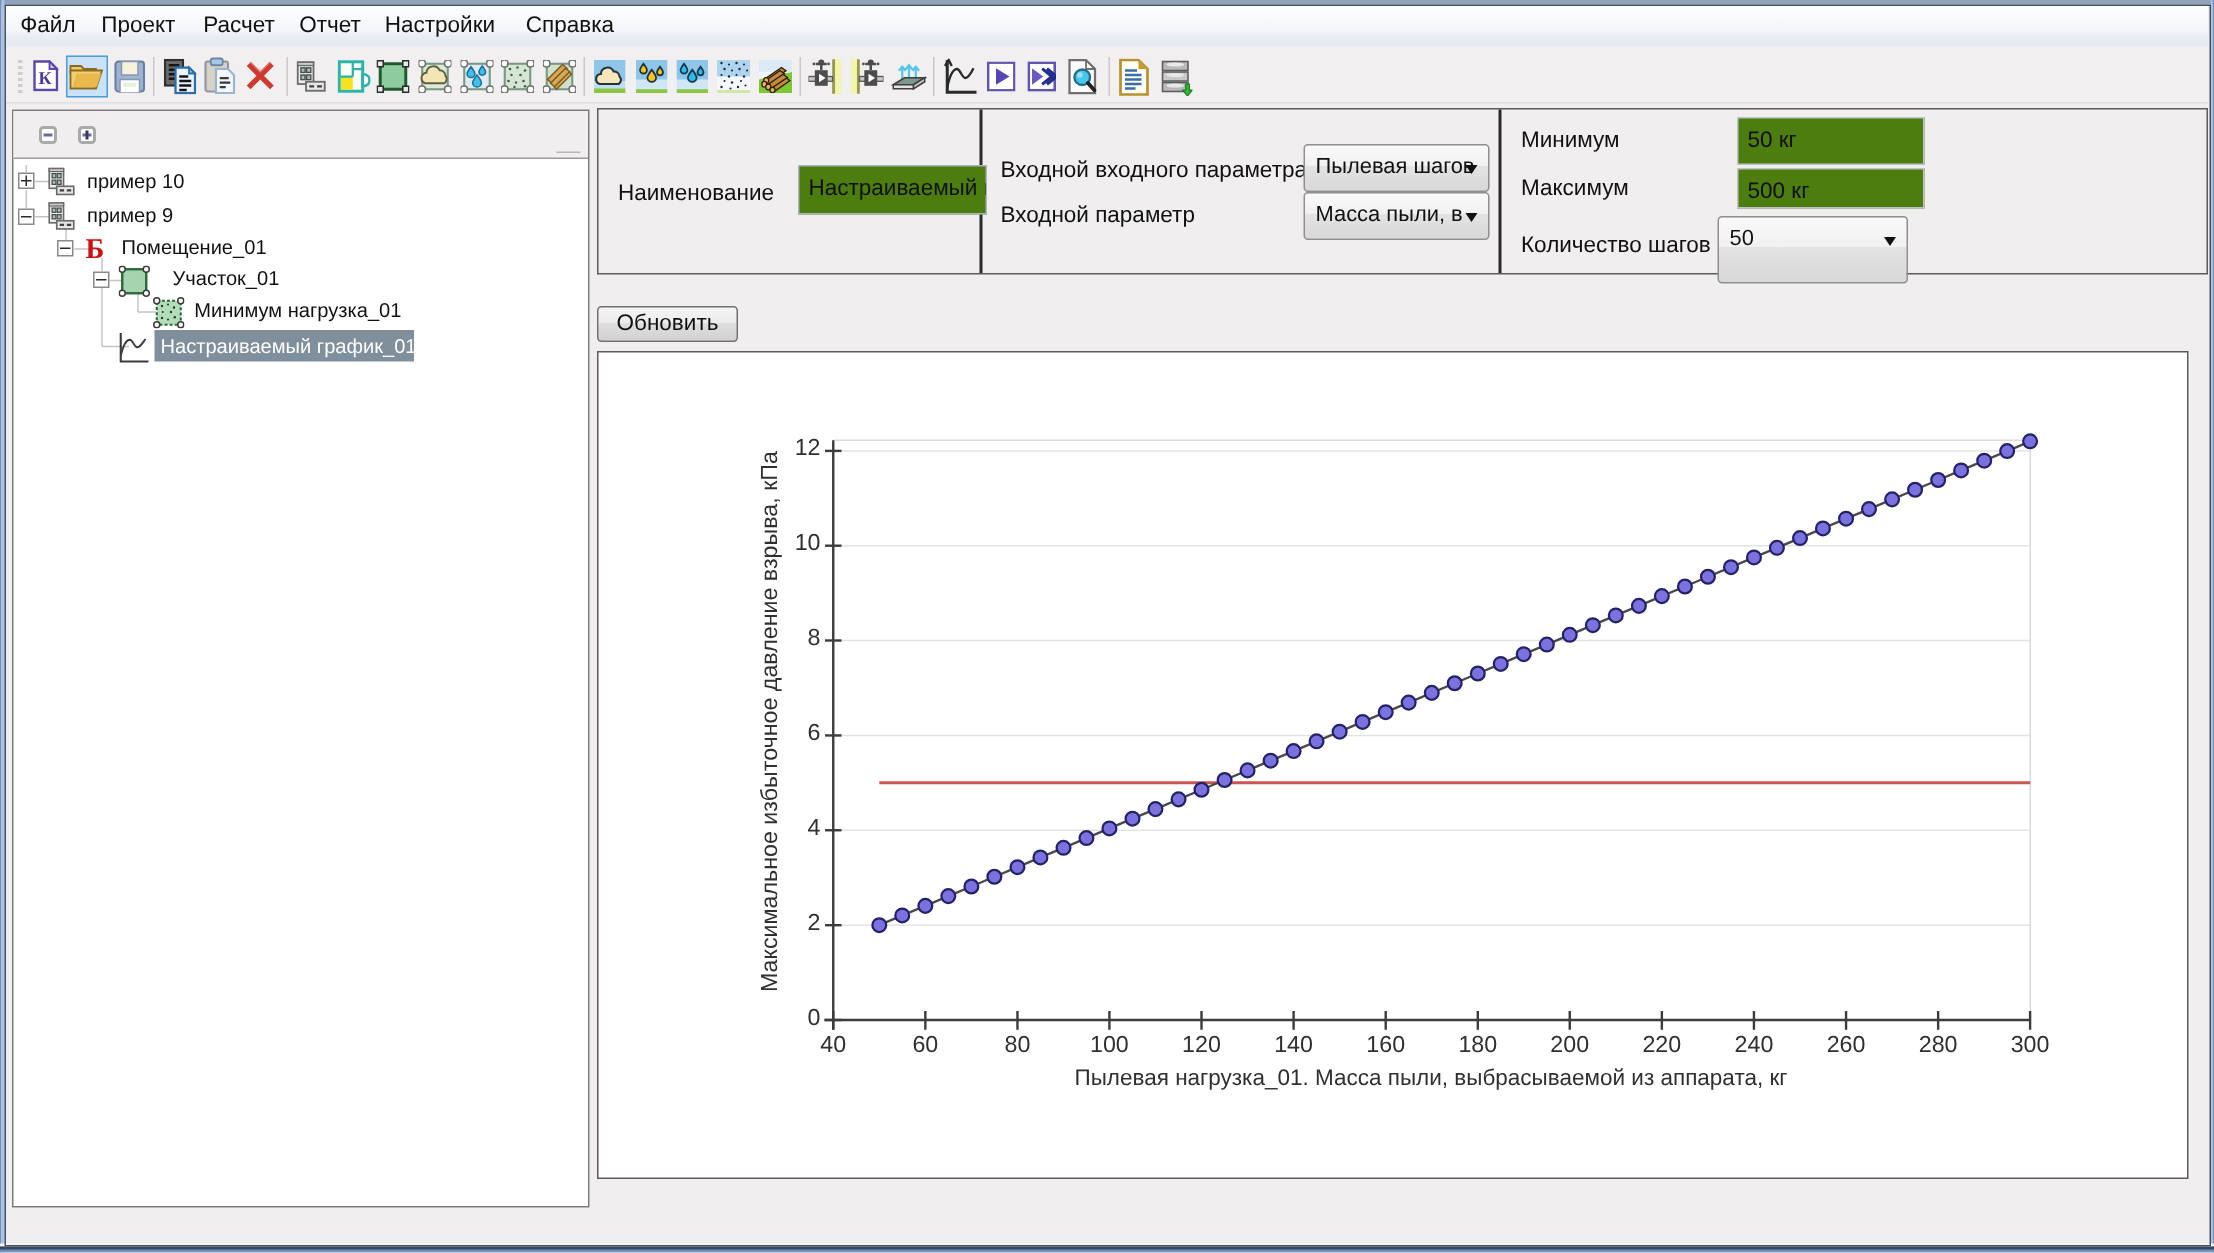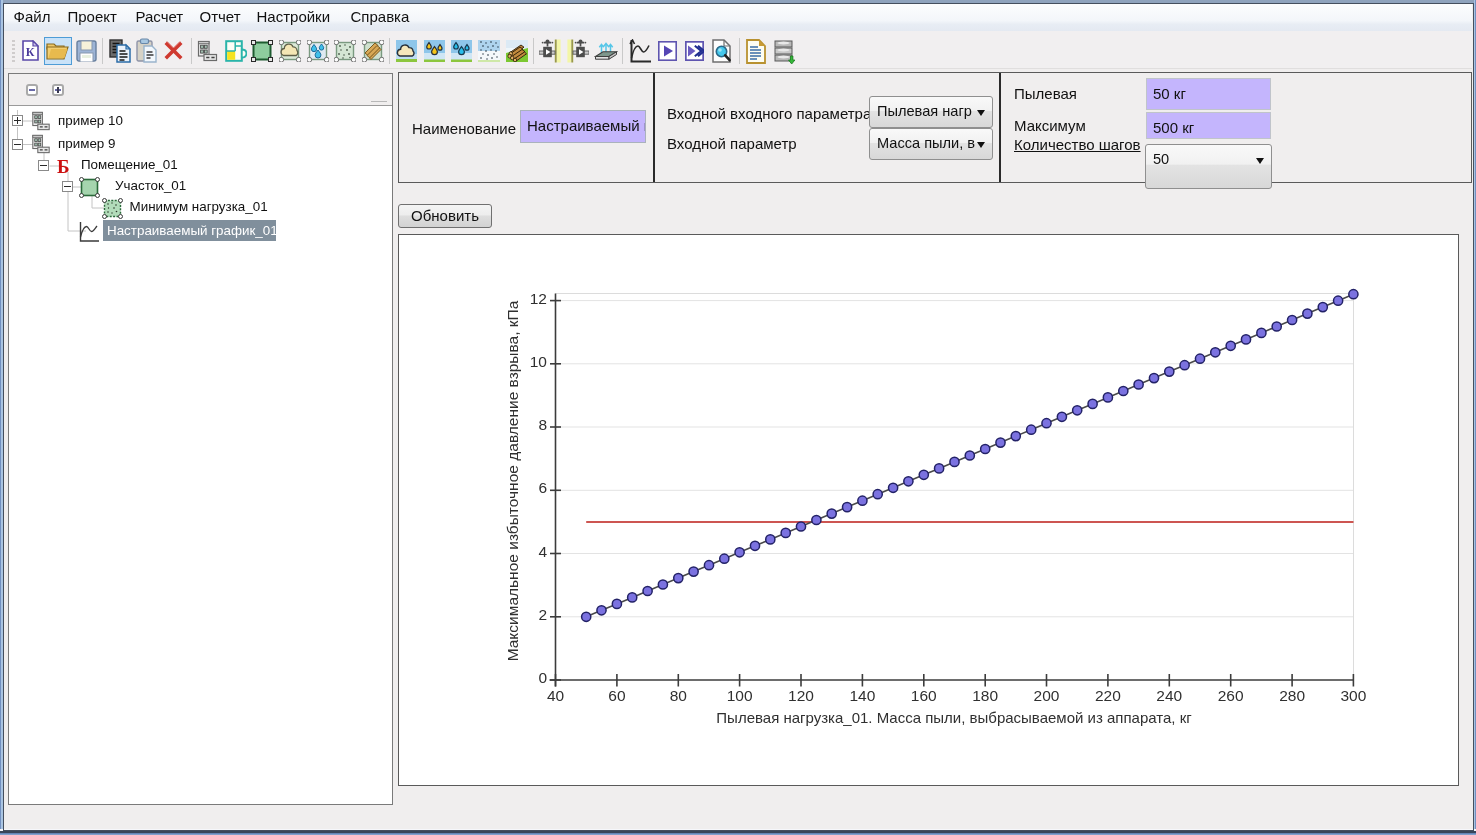--- a/index.html
+++ b/index.html
@@ -1,20 +1,20 @@
 <!DOCTYPE html>
 <html><head>
 <meta charset="utf-8">
 <style>
   html,body{margin:0;padding:0;width:1476px;height:835px;overflow:hidden;
     font-family:"Liberation Sans",sans-serif;background:#f0eeee;}
   .abs{position:absolute;}
   .lbl{position:absolute;font-size:15px;color:#111;white-space:nowrap;}
-  .inp{position:absolute;background:#c4b5fd;border:1px solid #b4bac4;box-sizing:border-box;
-    font-size:15px;color:#111;padding:6px 0 0 6px;white-space:nowrap;overflow:hidden;}
+  .inp{position:absolute;background:#4d7c0f;border:1px solid #b4bac4;box-sizing:border-box;
+    font-size:15px;color:#111;padding:6px 0 0 6px;white-space:nowrap;overflow:hidden;margin-left:12px;}
   .ddw{position:absolute;box-sizing:border-box;border:1px solid #8f8f8f;border-radius:3px;
     background:linear-gradient(180deg,#f9f9f9 0%,#f1f1f1 45%,#e3e3e3 46%,#d8d8d8 100%);
     font-size:15px;color:#111;white-space:nowrap;}
   .ddw .tx{position:absolute;left:7px;top:6px;font-size:14.6px;}
   .ddw .ar{position:absolute;right:7px;top:13px;width:0;height:0;
     border-left:4.6px solid transparent;border-right:4.6px solid transparent;border-top:6.2px solid #111;}
   .sep{position:absolute;width:1px;background:#c9c9c9;top:38px;height:26px;}
 </style>
 </head>
 <body>
@@ -407,30 +407,30 @@
 <div class="lbl" style="left:107px;top:222.5px;color:#fff;font-size:13.4px;">Настраиваемый график_01</div>
 
 <div class="abs" style="left:398px;top:72px;width:1074px;height:111px;border:1px solid #5a5a5a;box-sizing:border-box;"></div>
 <div class="abs" style="left:653px;top:73px;width:2px;height:109px;background:#2a2a2a;"></div>
 <div class="abs" style="left:999px;top:73px;width:2px;height:109px;background:#2a2a2a;"></div>
 <div class="lbl" style="left:412px;top:120px;">Наименование</div>
 <div class="inp" style="left:520px;top:110px;width:126px;height:33px;border-color:#aab2bc;">Настраиваемый г</div>
 <div class="lbl" style="left:667px;top:104.5px;">Входной входного параметра</div>
 <div class="lbl" style="left:667px;top:134.5px;">Входной параметр</div>
 <div class="ddw" style="left:869px;top:96px;width:124px;height:32px;">
-    <span class="tx">Пылевая нагр</span>
+    <span class="tx">Пылевая шагов</span>
     <span class="ar"></span>
   </div>
 <div class="ddw" style="left:869px;top:128px;width:124px;height:32px;">
     <span class="tx">Масса пыли, в</span>
     <span class="ar"></span>
   </div>
-<div class="lbl" style="left:1014px;top:85px;">Пылевая</div>
+<div class="lbl" style="left:1014px;top:85px;">Минимум</div>
 <div class="lbl" style="left:1014px;top:117px;">Максимум</div>
-<div class="lbl" style="left:1014px;top:136px;text-decoration:underline;">Количество шагов</div>
+<div class="lbl" style="left:1014px;top:155px;">Количество шагов</div>
 <div class="inp" style="left:1146px;top:78px;width:125px;height:32px;border-color:#c0c4ca;">50 кг</div>
 <div class="inp" style="left:1146px;top:112px;width:125px;height:27px;border-color:#c0c4ca;">500 кг</div>
 <div class="ddw" style="left:1145px;top:143.5px;width:127px;height:45px;">
     <span class="tx">50</span>
     <span class="ar"></span>
   </div>
 
 <div class="abs" style="left:398px;top:204px;width:94px;height:24px;border:1px solid #707070;border-radius:3px;box-sizing:border-box;
   background:linear-gradient(180deg,#f4f4f4 0%,#ededed 45%,#dedede 50%,#d2d2d2 100%);
   font-size:15px;color:#111;text-align:center;line-height:22px;">Обновить</div>

